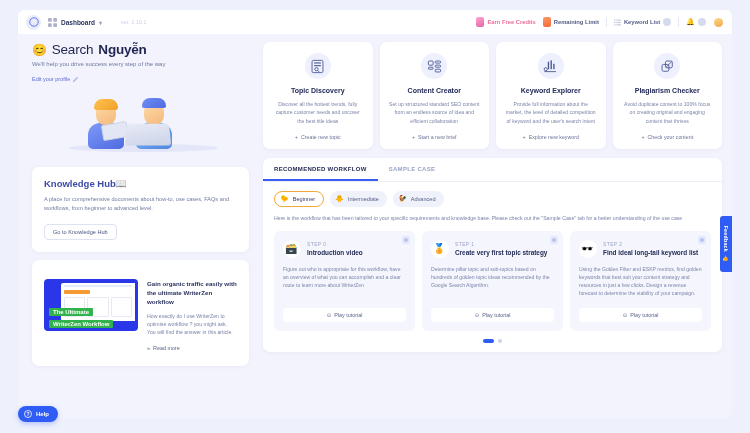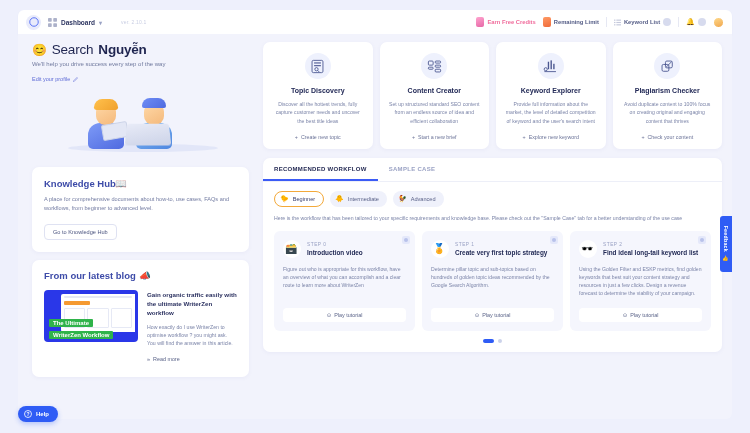--- a/index.html
+++ b/index.html
@@ -429,24 +429,20 @@
       <div class="card kh">
         <h2>
           <span>Knowledge Hub</span>
           <span>📖</span>
         </h2>
         <p>A place for comprehensive documents about how-to, use cases, FAQs and workflows, from beginner to advanced level.</p>
         <div class="kh-btn">Go to Knowledge Hub</div>
       </div>
 
       <div class="card blog">
-        <h2>
-          <span>From our latest blog</span>
-          <span>📣</span>
-        </h2>
         <div class="blog-row">
           <div class="thumb">
             <div class="screen">
               <div class="rowline"></div>
               <div class="orange"></div>
               <div class="cols">
                 <div></div>
                 <div></div>
                 <div></div>
               </div>

